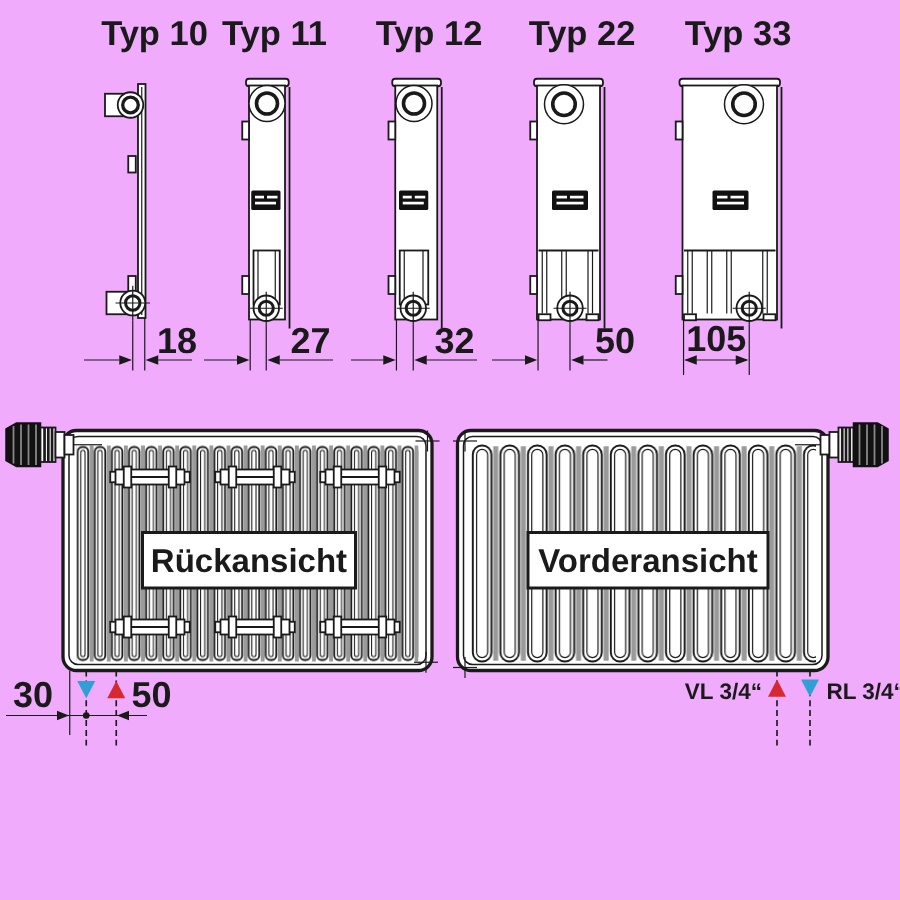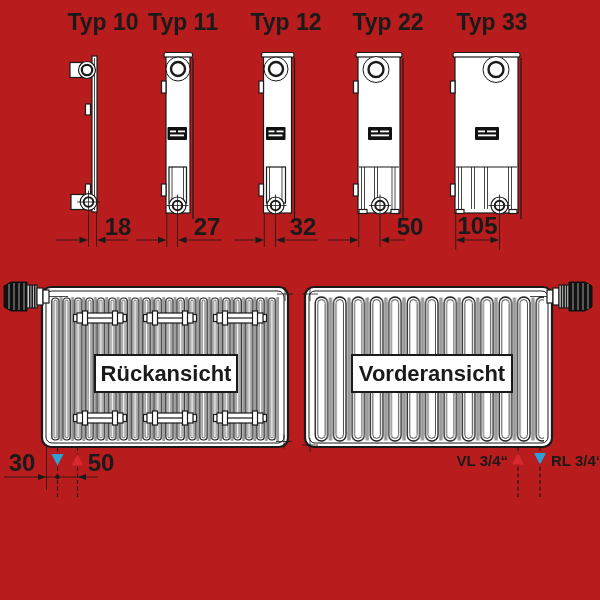--- a/index.html
+++ b/index.html
@@ -1,16 +1,16 @@
 <!DOCTYPE html>
 <html><head>
 <meta charset="utf-8">
 <style>
   html,body{margin:0;padding:0;background:#fff;}
-  #stage{position:relative;width:600px;height:600px;background:#b91c1c;overflow:hidden;}
+  #stage{position:relative;width:600px;height:600px;background:#f0abfc;overflow:hidden;}
   svg{display:block;}
   svg text{font-family:"Liberation Sans","DejaVu Sans",sans-serif;fill:#1a1a1a;}
   .t-label{font-size:23px;font-weight:600;}
   .dim-num{font-size:24px;font-weight:600;}
   .view-label{font-size:22px;font-weight:bold;}
   .conn-label{font-size:15px;font-weight:600;}
   .ln{stroke:#1a1a1a;fill:none;stroke-width:1.2;}
   .thin{stroke:#1a1a1a;fill:none;stroke-width:0.8;}
   .fw{fill:#ffffff;stroke:#1a1a1a;stroke-width:1.2;}
   .fw2{fill:#ffffff;stroke:#1a1a1a;stroke-width:2.2;}

